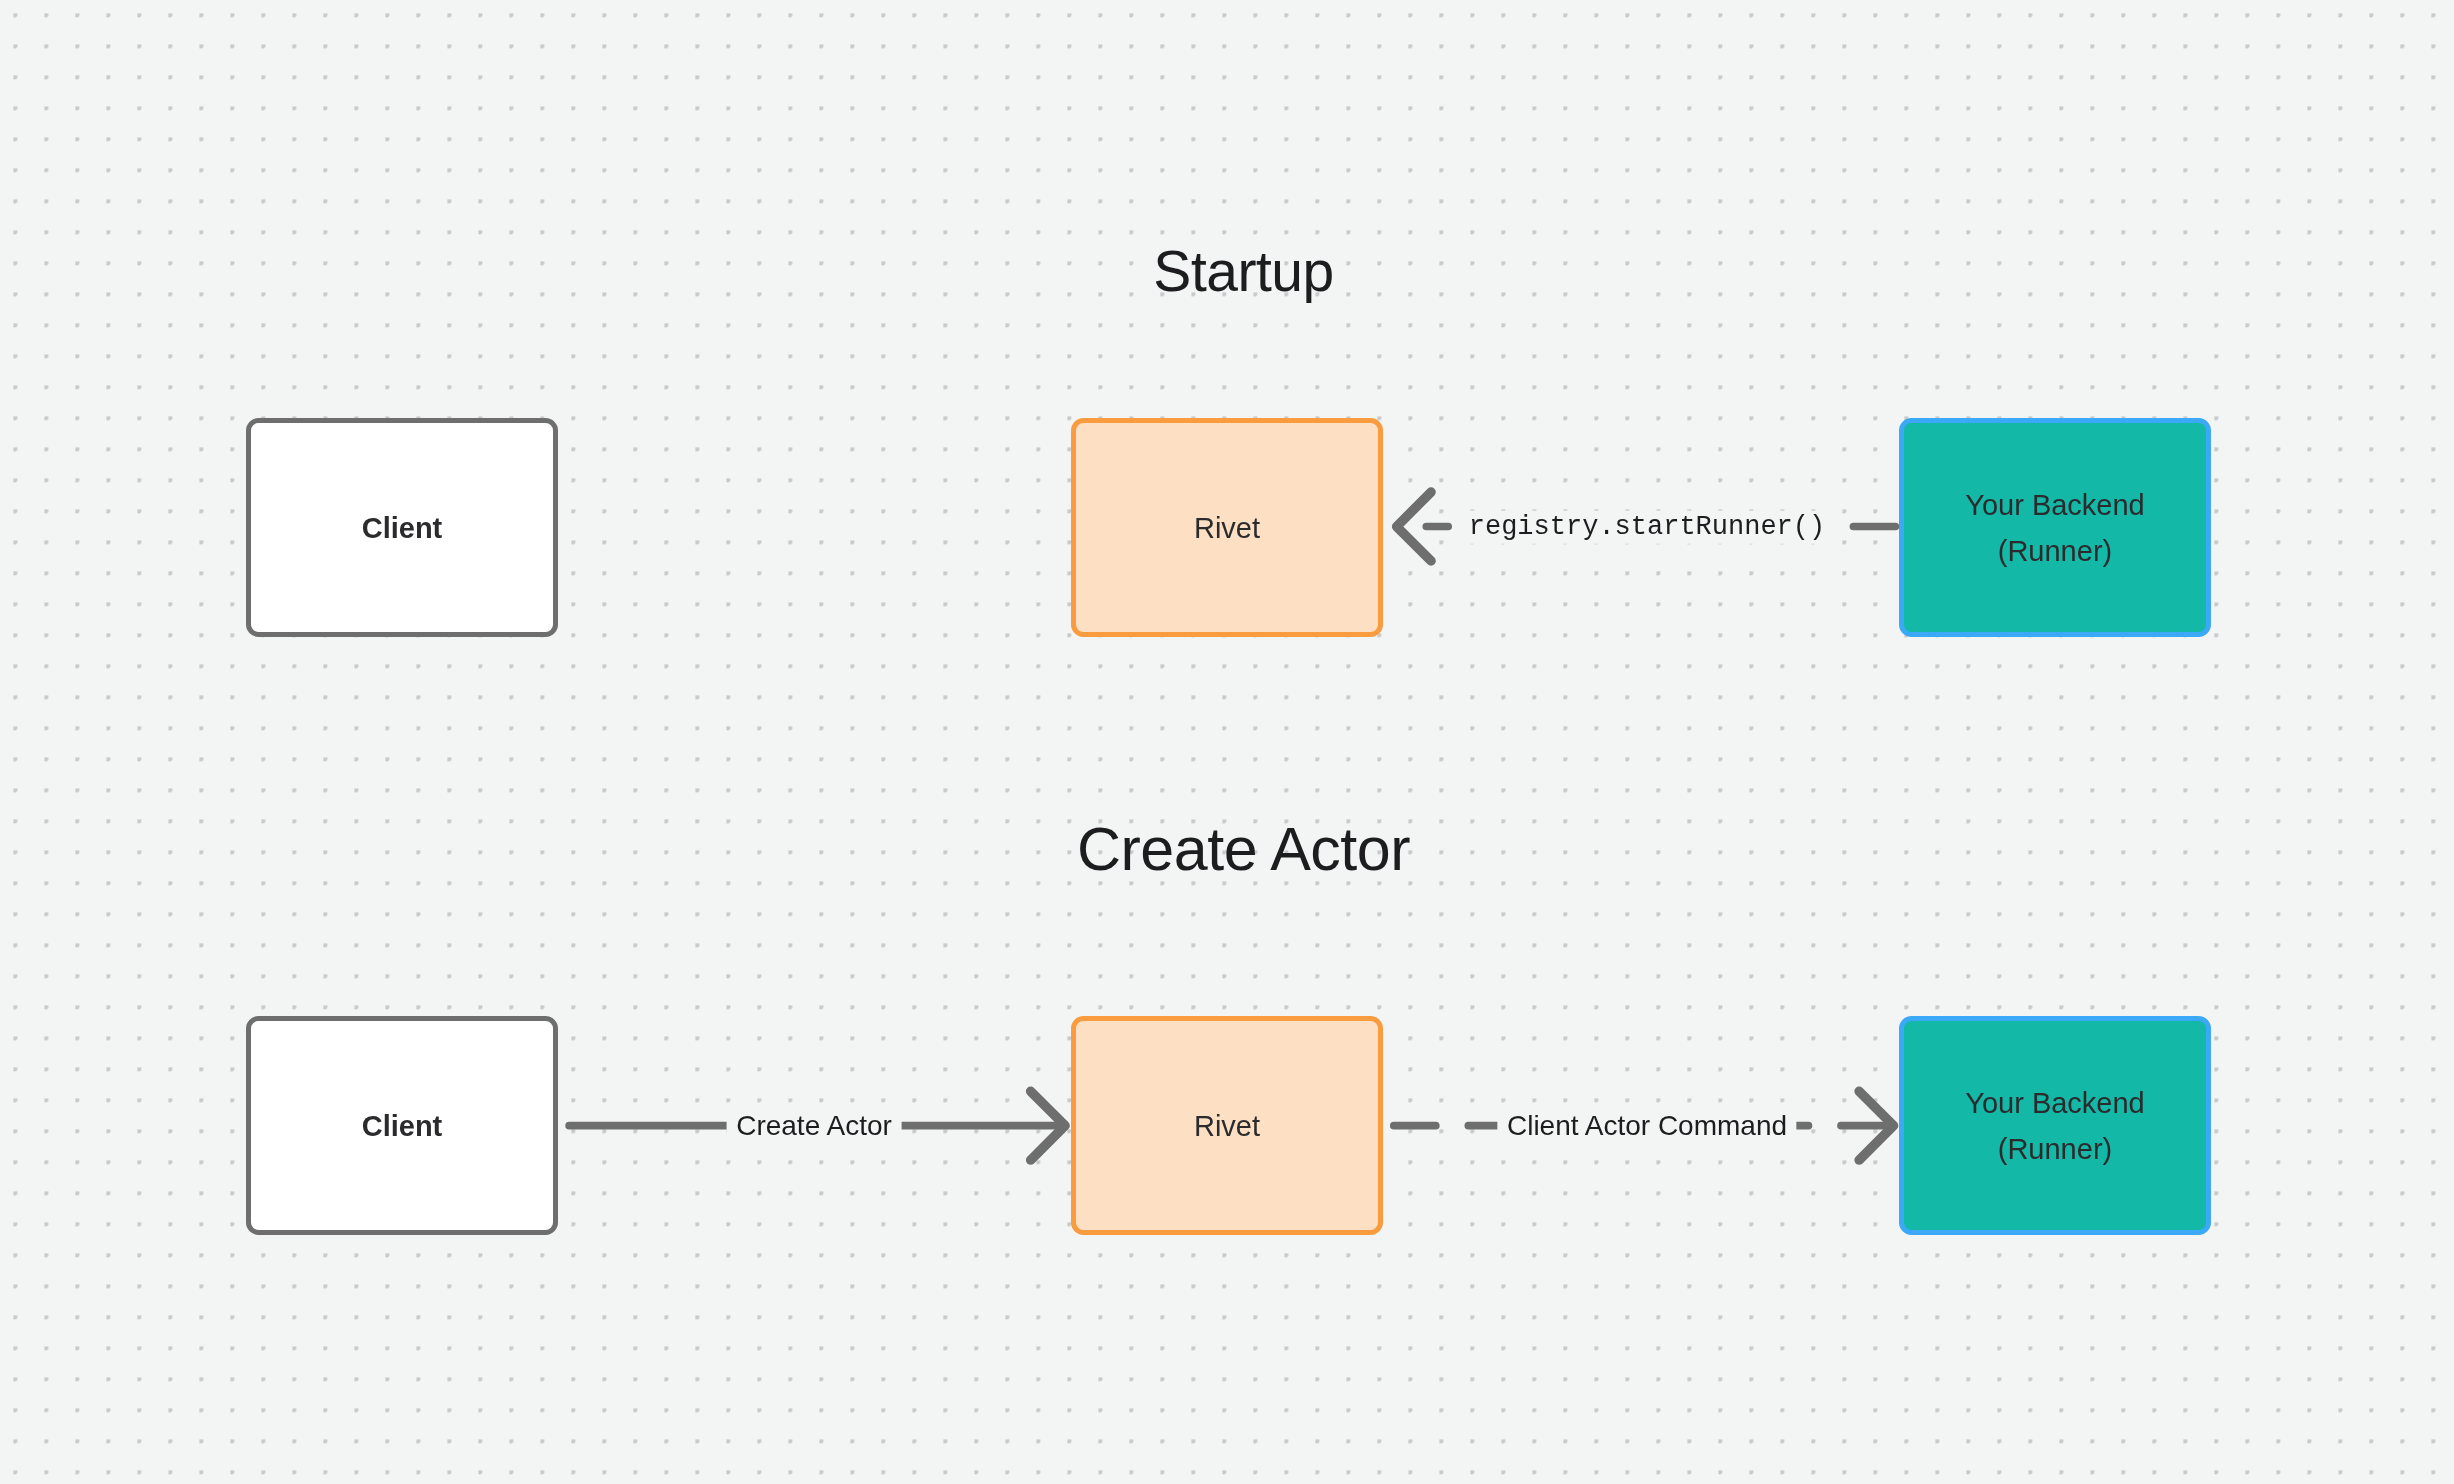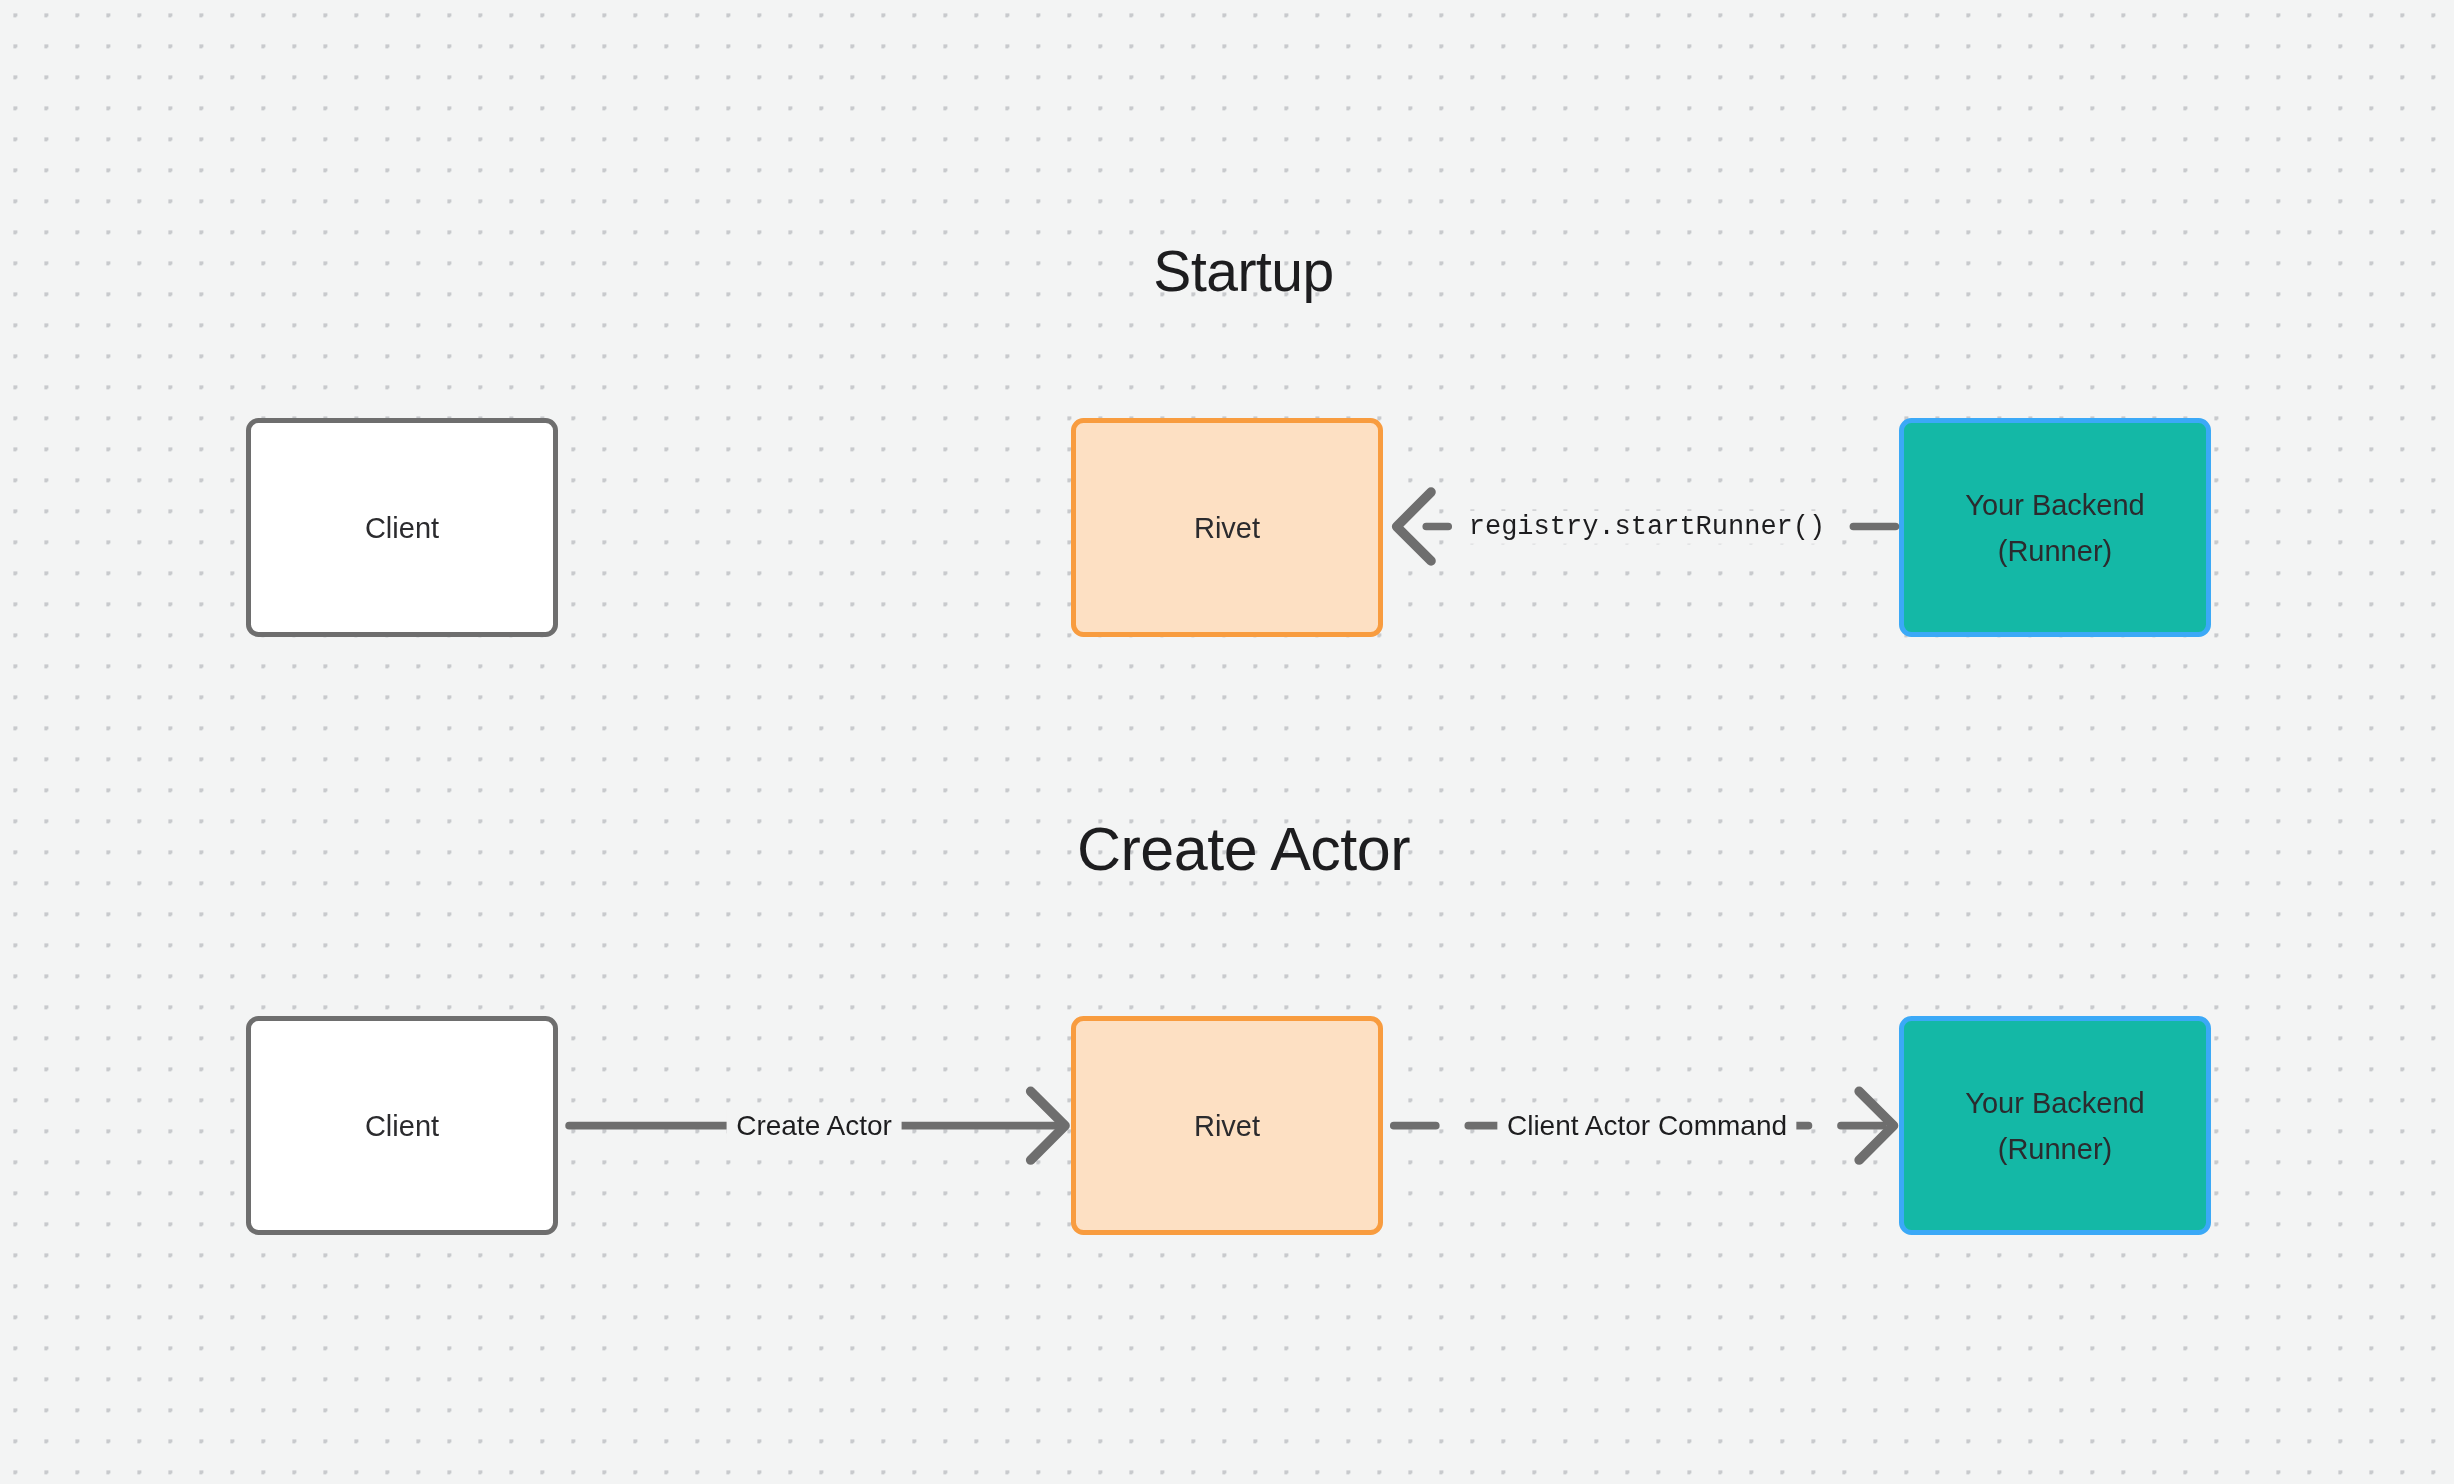--- a/index.html
+++ b/index.html
@@ -56,20 +56,21 @@
     align-items: center;
     justify-content: center;
     text-align: center;
     font-size: 29px;
     line-height: 46px;
     color: #2b2b2e;
   }
   .node-client {
     background: #ffffff;
     border-color: #6e6e6e;
+    font-weight: bold;
   }
   .node-rivet {
     background: #fde0c3;
     border-color: #f89c3f;
     justify-content: center;
   }
   .node-backend {
     background: #14b8a6;
     border-color: #3ba9f7;
   }

